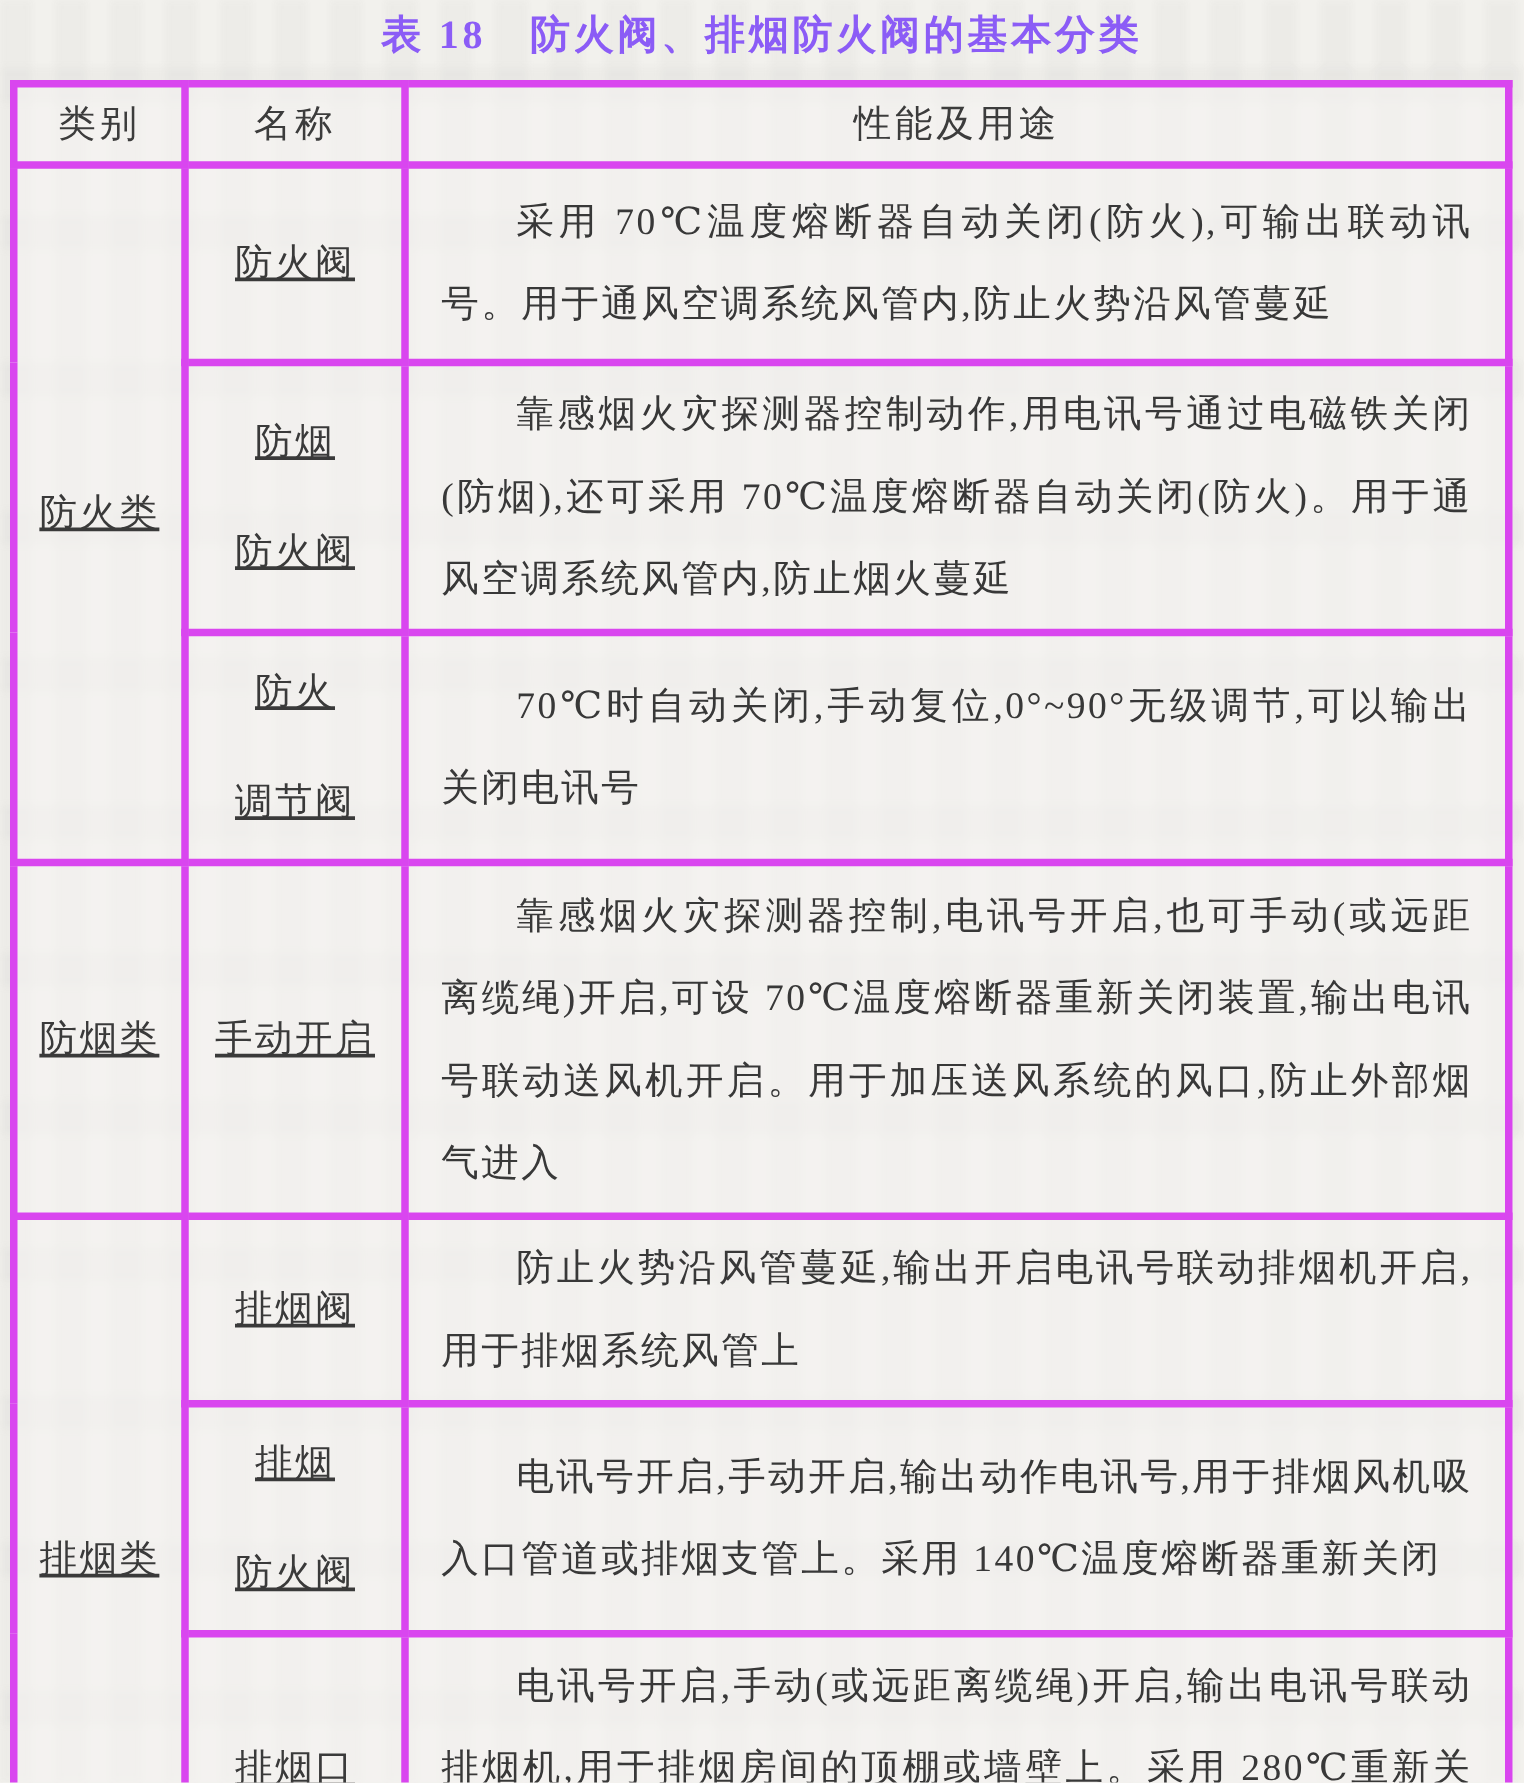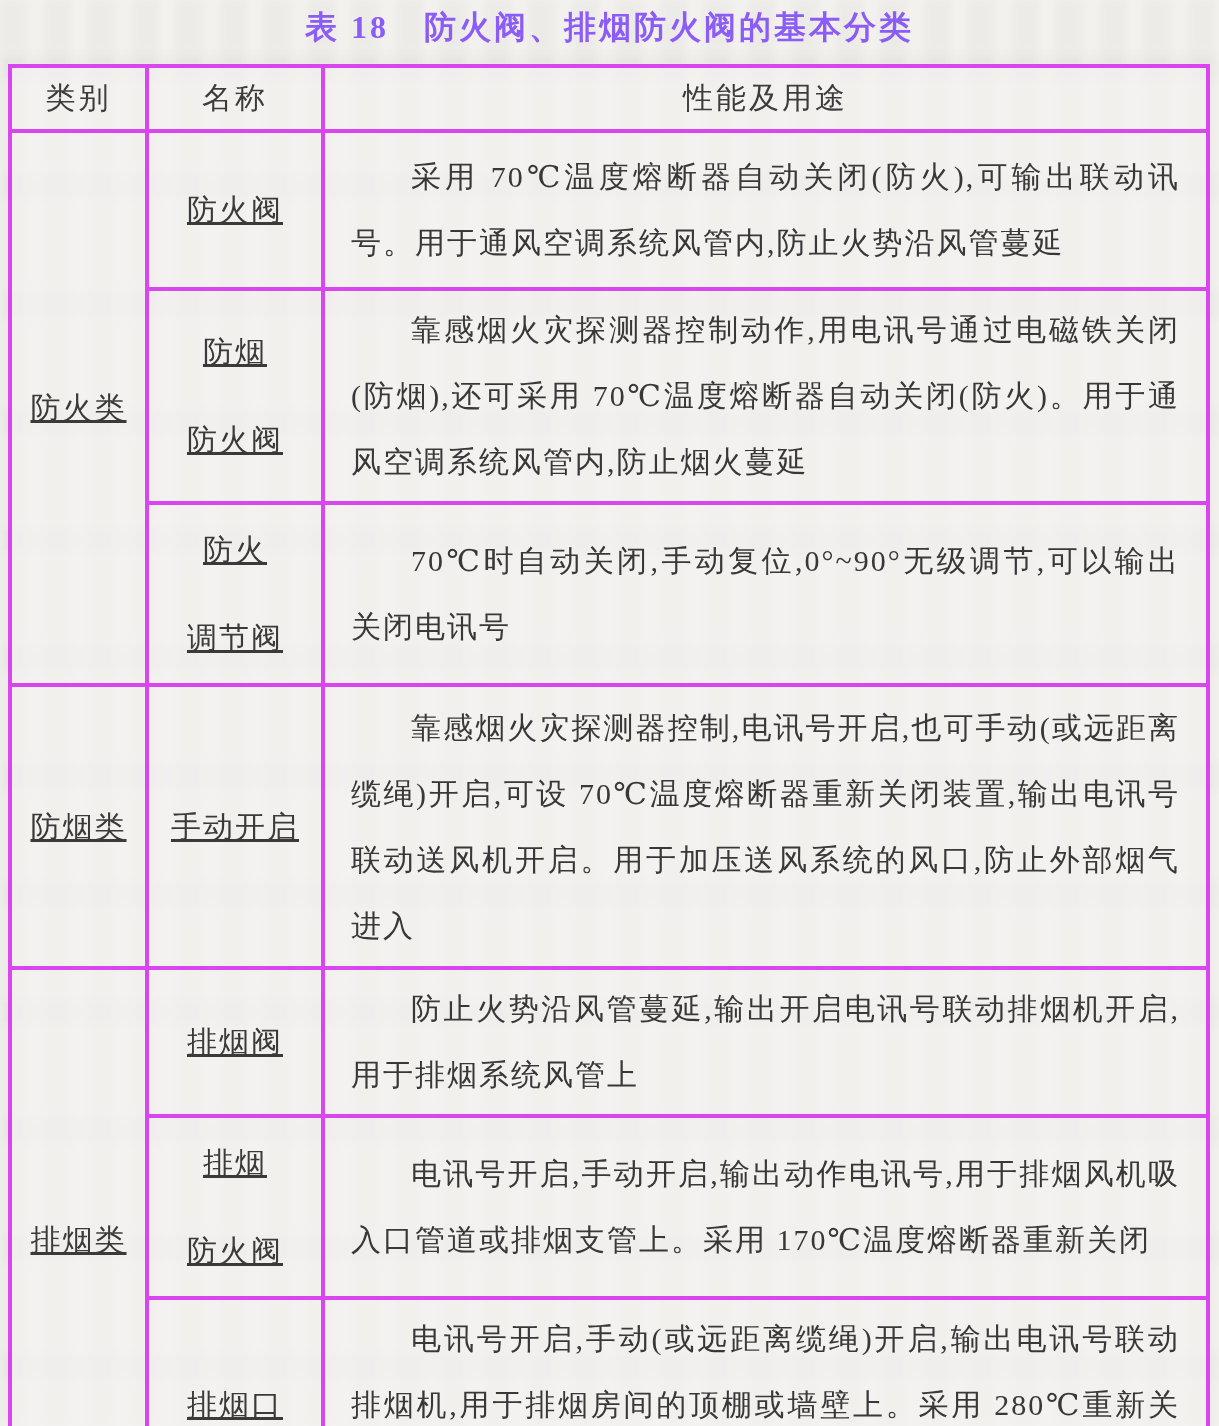--- a/index.html
+++ b/index.html
@@ -48,21 +48,21 @@
     position: absolute;
     left: 8px;
     top: 64px;
     width: 1202px;
     border-collapse: collapse;
     table-layout: fixed;
     z-index: 1;
     background: rgba(245,244,241,0.6);
   }
   table.cls-table td, table.cls-table th {
-    border: 4px solid #d946ef;
+    border: 6px solid #d946ef;
     font-weight: normal;
     vertical-align: middle;
     overflow: hidden;
   }
   table.cls-table {
     border: 3px solid #424242;
     border-bottom: 7px solid #2c2c2c;
   }
   th.hdr {
     font-size: 30px;
@@ -140,20 +140,20 @@
     </tr>
 
     <tr class="r5">
       <td class="cat" rowspan="3">排烟类</td>
       <td class="nm">排烟阀</td>
       <td class="dsc">防止火势沿风管蔓延,输出开启电讯号联动排烟机开启,用于排烟系统风管上</td>
     </tr>
     <tr class="r6">
       <td class="nm">排烟
 防火阀</td>
-      <td class="dsc">电讯号开启,手动开启,输出动作电讯号,用于排烟风机吸入口管道或排烟支管上。采用 170℃温度熔断器重新关闭</td>
+      <td class="dsc">电讯号开启,手动开启,输出动作电讯号,用于排烟风机吸入口管道或排烟支管上。采用 140℃温度熔断器重新关闭</td>
     </tr>
     <tr class="r7">
       <td class="nm">排烟口</td>
       <td class="dsc">电讯号开启,手动(或远距离缆绳)开启,输出电讯号联动排烟机,用于排烟房间的顶棚或墙壁上。采用 280℃重新关闭装置</td>
     </tr>
   </tbody>
 </table>
 
 </body></html>

